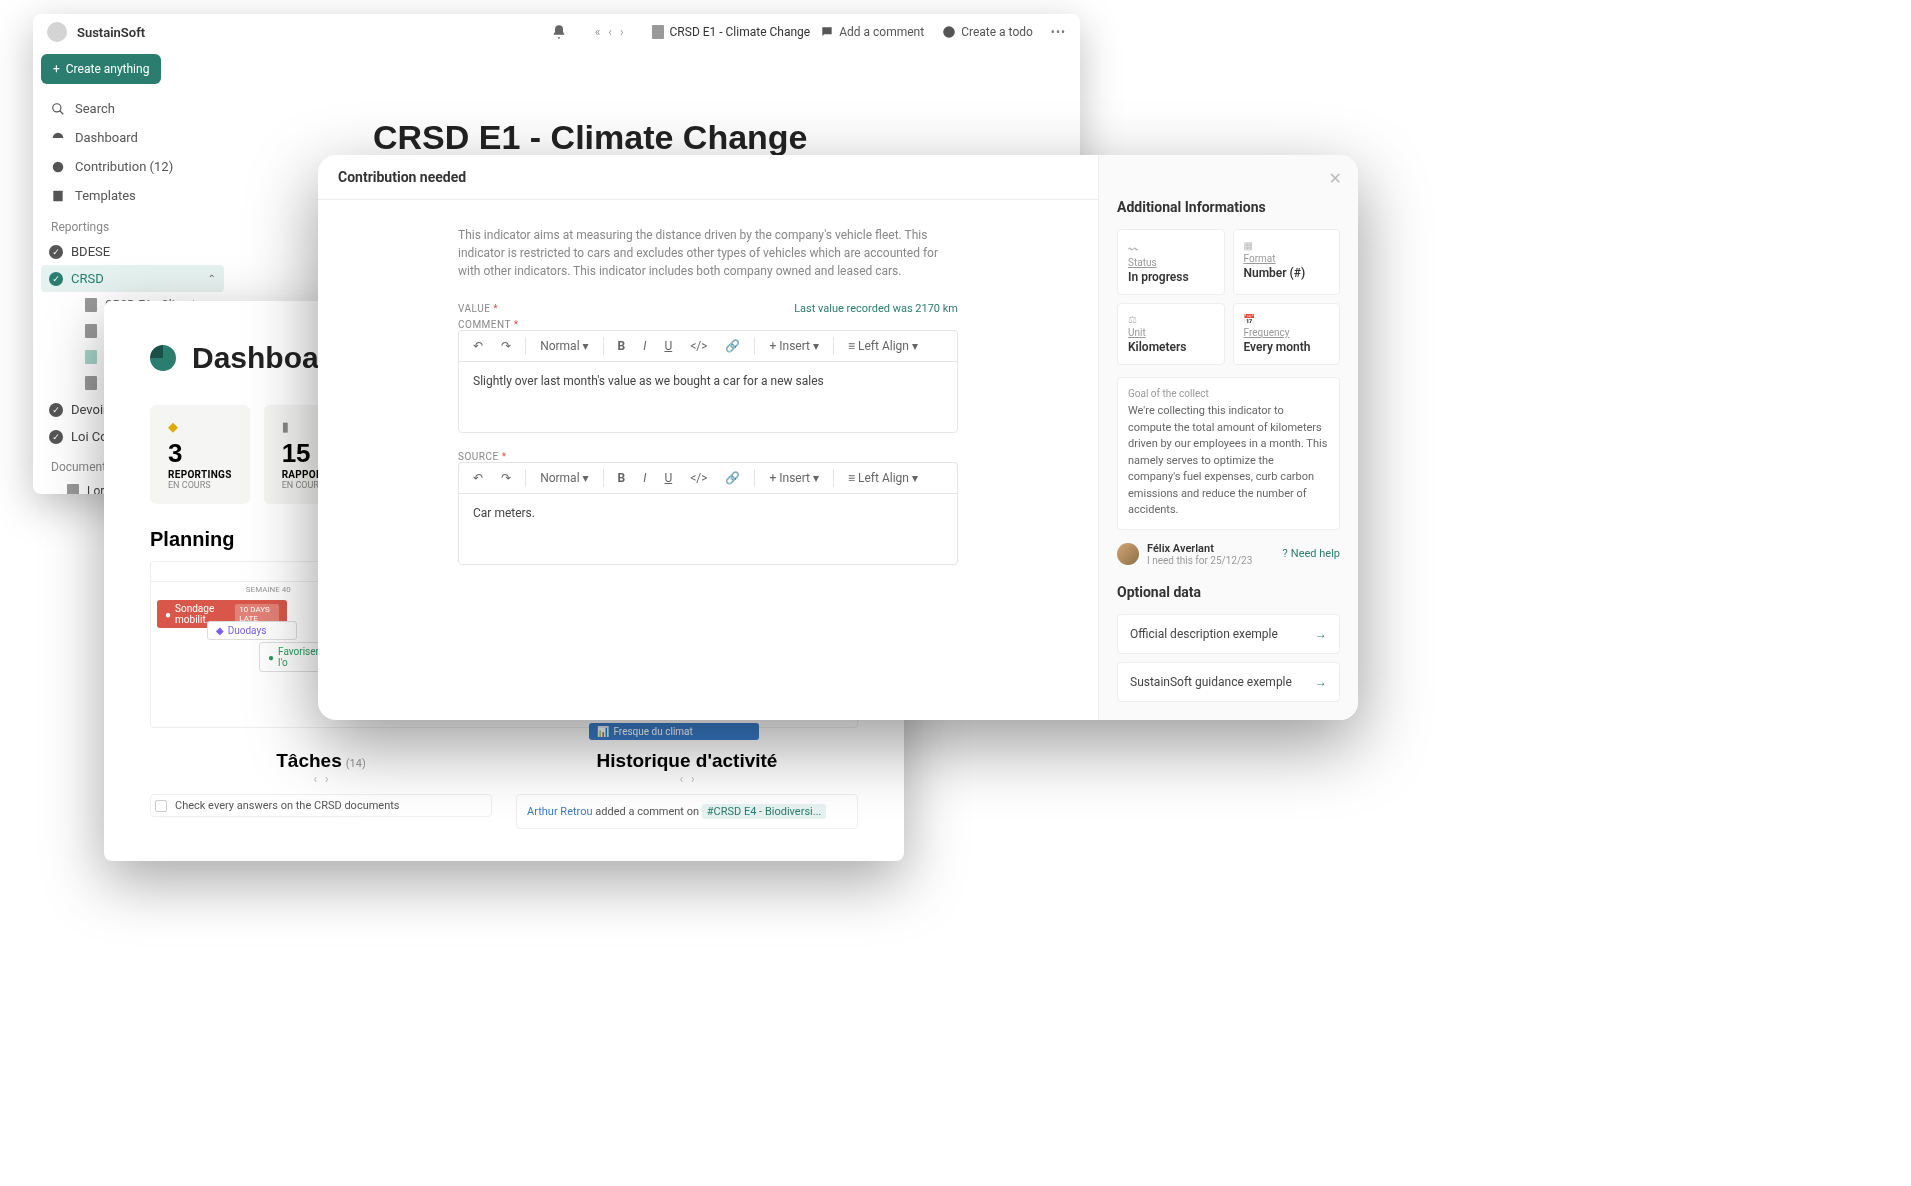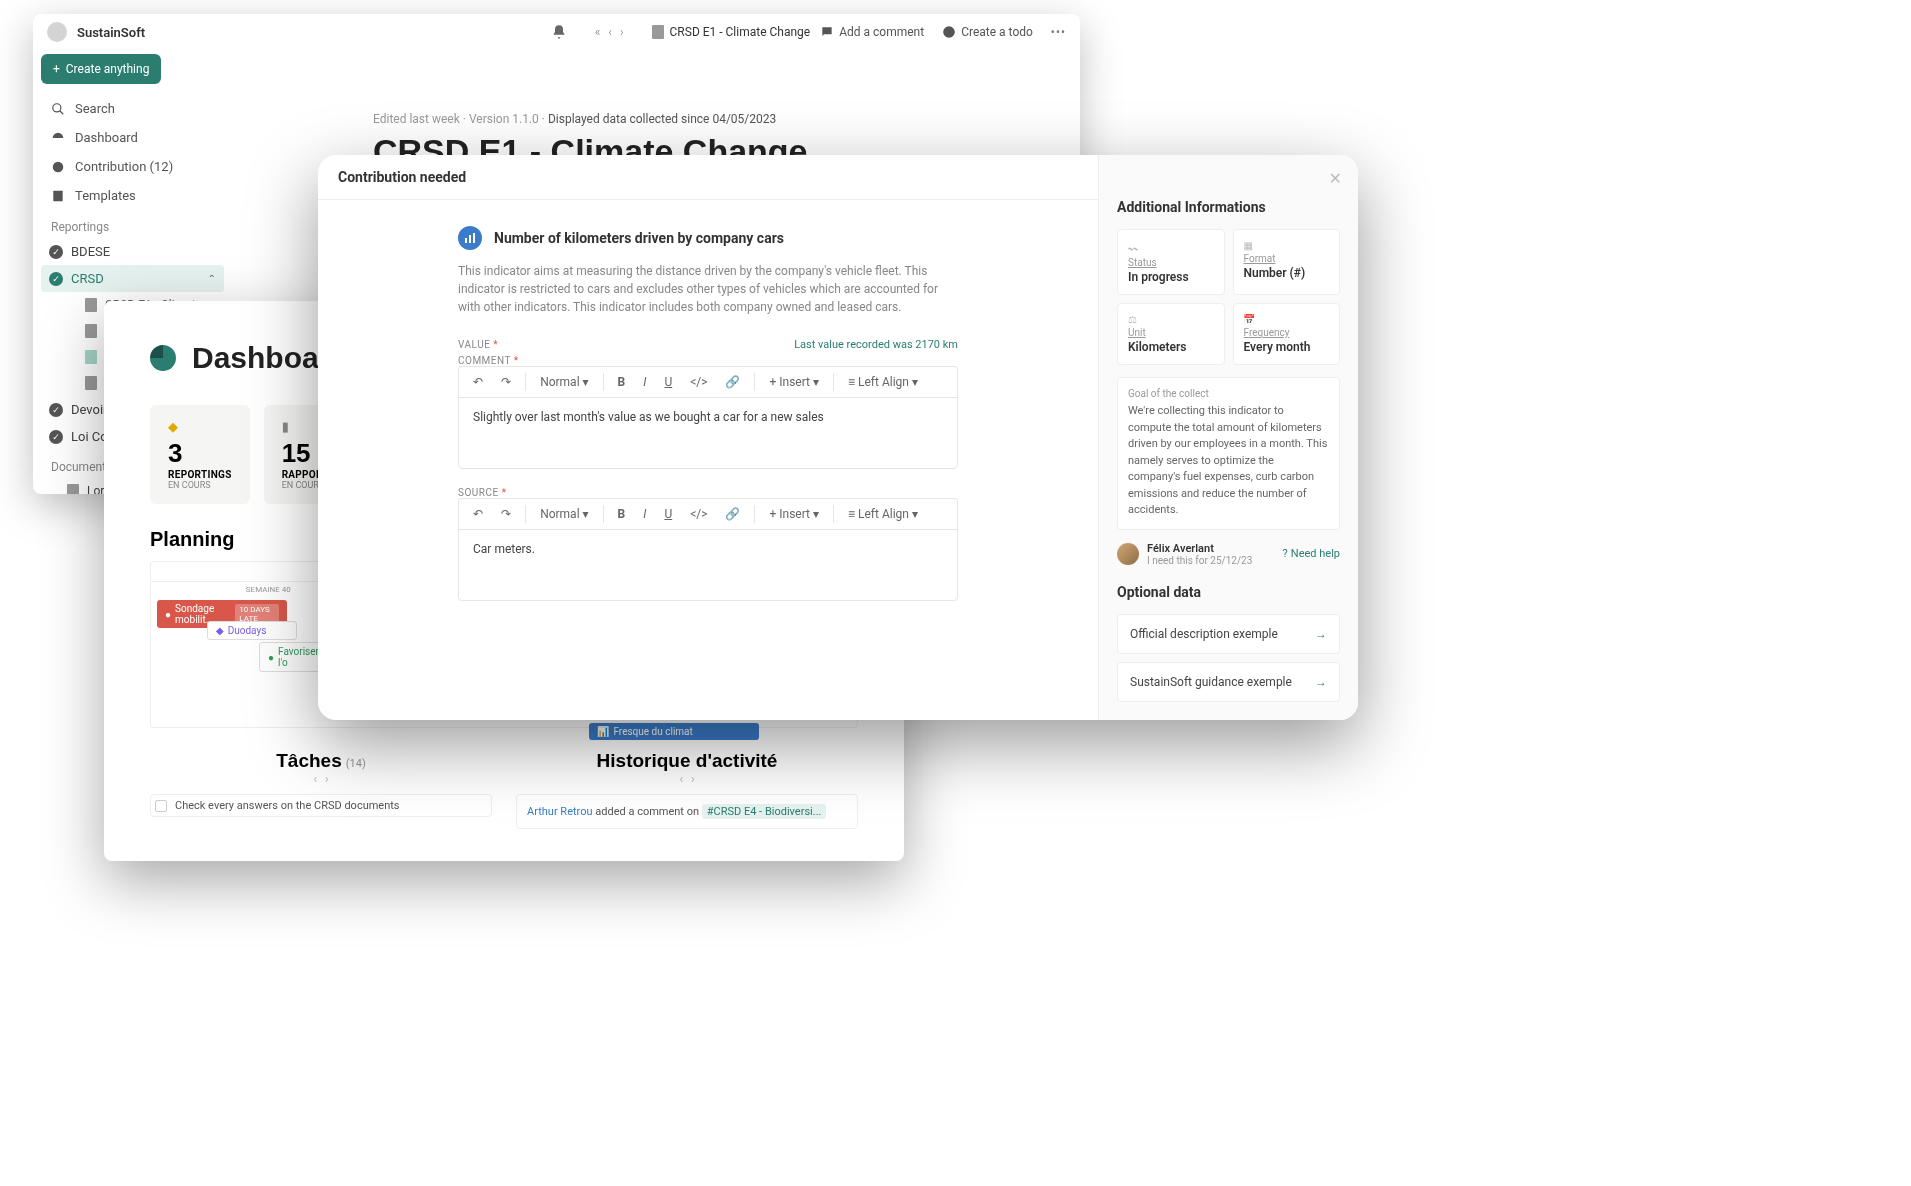--- a/index.html
+++ b/index.html
@@ -217,23 +217,20 @@
           <span class="check-dot">✓</span>
           <span>Loi Cop</span>
         </div>
       <div class="nav-section-label">Documents</div>
       <div class="tree-item child">
           <div class="doc-icon-sm"></div>
           <span>Lorem</span>
         </div>
     </div>
     <div class="main-content">
-      <div class="meta-line">
-        <span>Edited last week · Version 1.1.0 · </span><span class="dark">Displayed data collected since 04/05/2023</span>
-      </div>
       <h1 class="page-title">CRSD E1 - Climate Change</h1>
     </div>
   </div>
 </div>
 
 <div class="dash-window">
   <div class="dash-header">
     <div class="pie-icon"></div>
     <div class="dash-title">Dashboa</div>
   </div>
@@ -294,30 +291,20 @@
     </div>
   </div>
 </div>
 
 <div class="modal">
   <div class="modal-main">
     <div class="modal-header">
       <div class="modal-title">Contribution needed</div>
     </div>
     <div class="modal-body">
-      <div class="ind-header">
-        <div class="ind-icon">
-          <svg width="12" height="12" viewBox="0 0 12 12" fill="#fff">
-              <rect x="1" y="6" width="2" height="5"></rect>
-              <rect x="5" y="3" width="2" height="8"></rect>
-              <rect x="9" y="1" width="2" height="10"></rect>
-            </svg>
-        </div>
-        <div class="ind-title">Number of kilometers driven by company cars</div>
-      </div>
       <div class="ind-desc">This indicator aims at measuring the distance driven by the company's vehicle fleet. This indicator is restricted to cars and excludes other types of vehicles which are accounted for with other indicators. This indicator includes both company owned and leased cars.</div>
 
       <div class="field-label-row">
         <div class="field-label"><span>VALUE</span> <span class="req">*</span></div>
         <div class="last-val">Last value recorded was 2170 km</div>
       </div>
 
       <div class="field-label"><span>COMMENT</span> <span class="req">*</span></div>
       <div class="editor-toolbar">
         <span class="toolbar-btn">↶</span>

